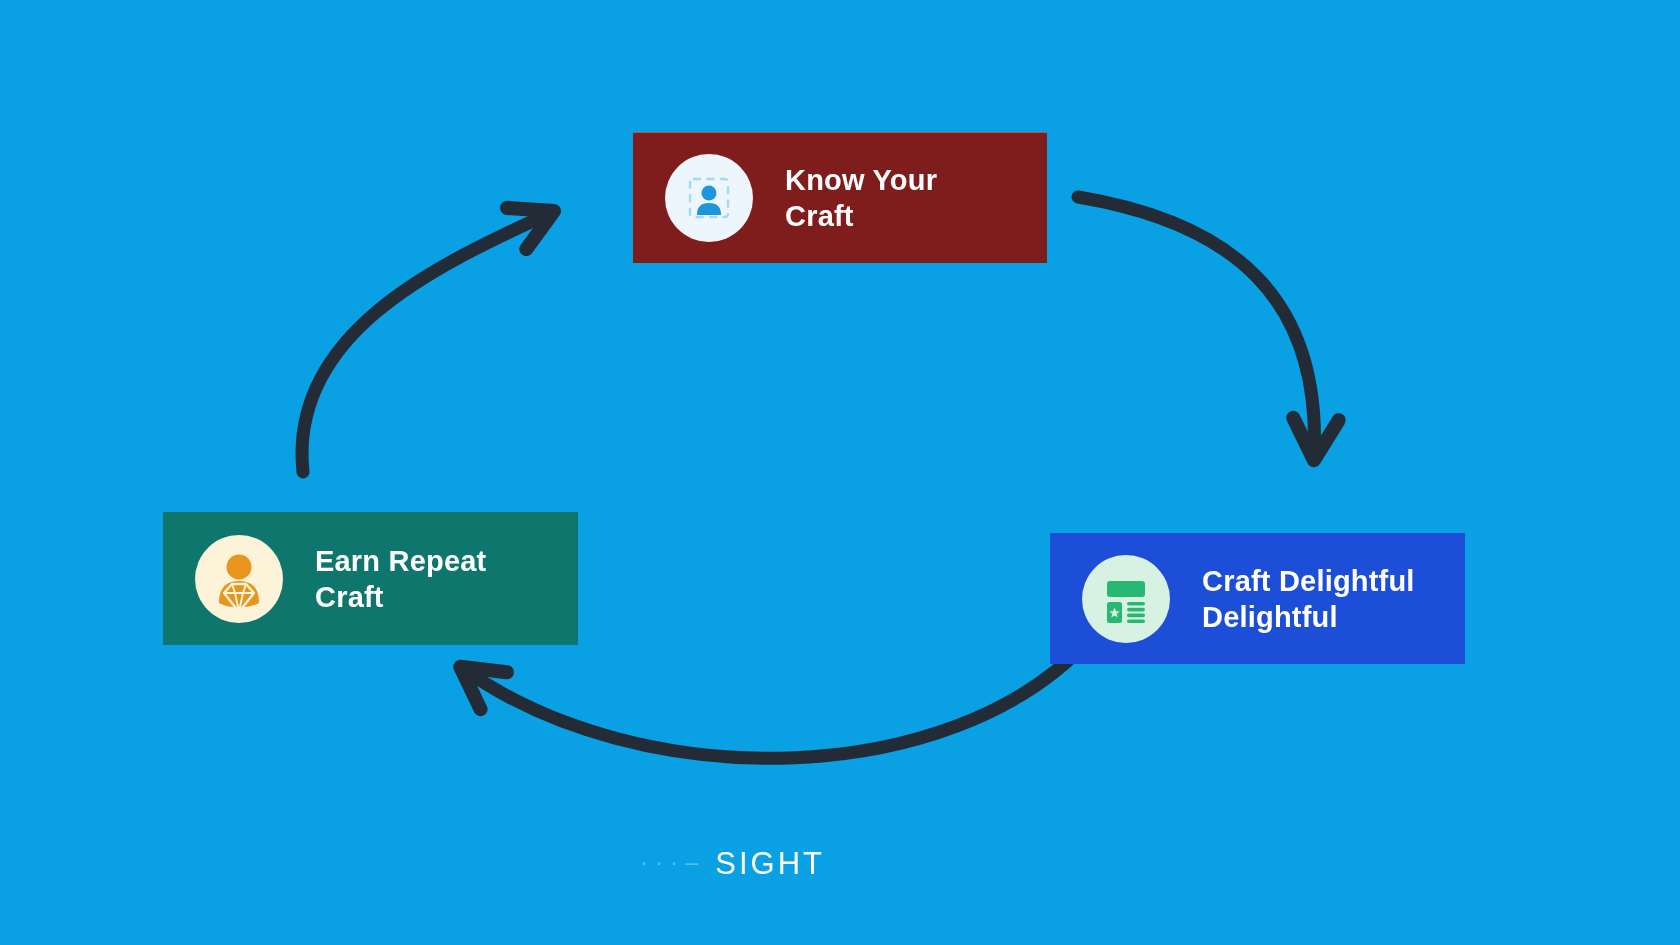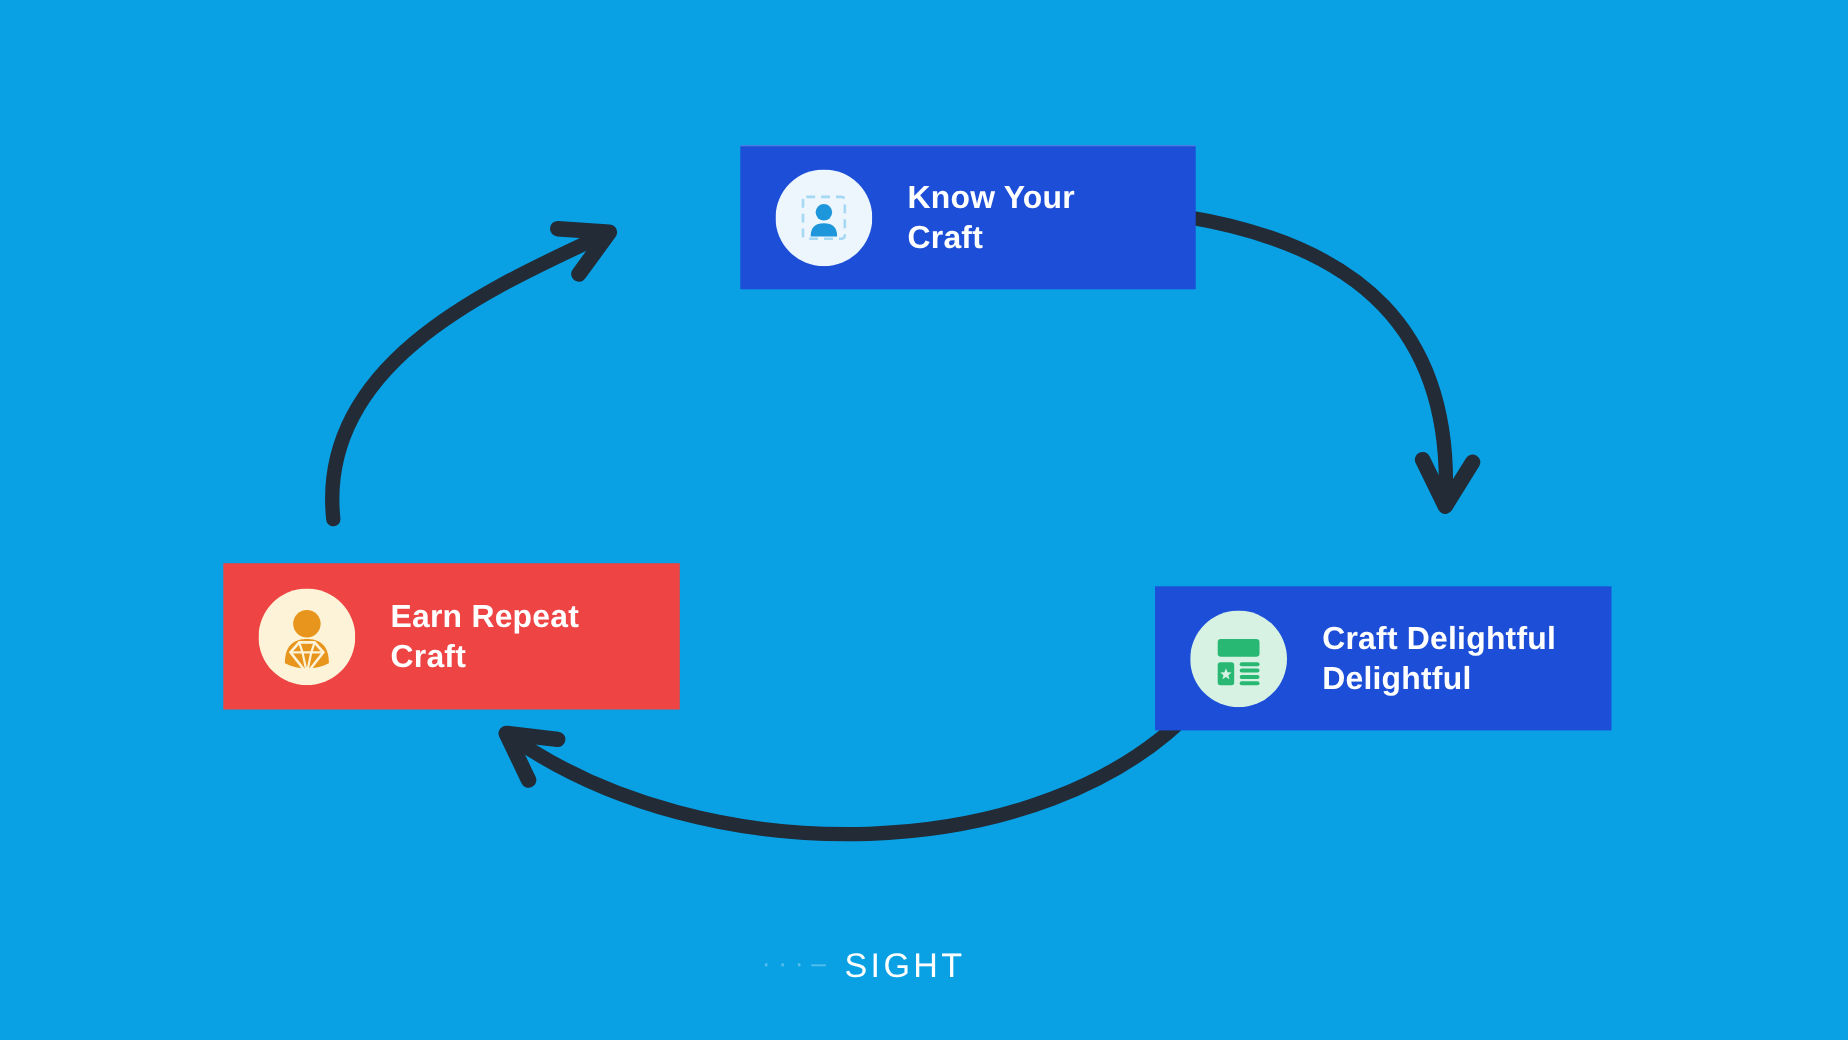--- a/index.html
+++ b/index.html
@@ -20,21 +20,21 @@
   .card .label{
     margin-left:32px;color:#fff;font-weight:700;
     font-size:29px;line-height:36px;letter-spacing:.2px;
   }
   .card .label span{display:block;}
   #card-know{left:633px;top:132px;width:414px;height:131px;border-top:1px solid rgba(255,255,255,.28);}
   #card-craft{left:1050px;top:514px;width:415px;height:131px;}
   #card-earn{left:163px;top:512px;width:415px;height:133px;}
   .brand{
     position:absolute;left:640px;top:846px;width:290px;
-    text-align:center;color:#fff;white-space:nowrap;margin-top:14px;
+    text-align:left;color:#fff;white-space:nowrap;
   }
   .brand .faint{
     opacity:.3;font-size:24px;letter-spacing:7px;margin-right:10px;
     vertical-align:4px;
   }
   .brand .word{
     font-size:31px;font-weight:400;letter-spacing:3px;
   }
 </style>
 </head>
@@ -46,21 +46,21 @@
     <defs>
       <marker id="ah" viewBox="0 0 6 6" refX="4.6" refY="3" markerWidth="5" markerHeight="5" orient="auto">
         <path d="M1,0.9 L4.8,3 L1,5.1" fill="none" stroke="#222B36" stroke-width="1.3" stroke-linecap="round" stroke-linejoin="round"></path>
       </marker>
     </defs>
     <path class="arrow-path" d="M 303 472 C 288 330, 445 262, 552 212" fill="none" stroke="#222B36" stroke-width="13" stroke-linecap="round" marker-end="url(#ah)"></path>
     <path class="arrow-path" d="M 1078 197 C 1235 223, 1322 300, 1314 458" fill="none" stroke="#222B36" stroke-width="13" stroke-linecap="round" marker-end="url(#ah)"></path>
     <path class="arrow-path" d="M 1088 641 C 950 790, 640 795, 462 668" fill="none" stroke="#222B36" stroke-width="13" stroke-linecap="round" marker-end="url(#ah)"></path>
   </svg>
 
-  <div class="card" id="card-know" style="background: #1d4ed8; color: rgb(255, 255, 255); margin-left: 40px;">
+  <div class="card" id="card-know" style="background: #7f1d1d; color: rgb(255, 255, 255);">
     <div class="icon-wrap">
       <svg viewBox="0 0 88 88" width="88" height="88">
         <circle cx="44" cy="44" r="44" fill="#EDF6FC"></circle>
         <rect x="25" y="25" width="38" height="38" rx="3" fill="none" stroke="#A5D8F3" stroke-width="2.4" stroke-dasharray="8 5.5"></rect>
         <circle cx="44" cy="39" r="7.5" fill="#1E96DC"></circle>
         <path d="M32,60.5 Q32,49 44,49 Q56,49 56,60.5 L56,61 L32,61 Z" fill="#1E96DC"></path>
       </svg>
     </div>
     <div class="label">
       <span>Know Your</span>
@@ -80,21 +80,21 @@
         <rect x="45" y="58.6" width="18" height="3.6" rx="1.8" fill="#28B873"></rect>
         <rect x="45" y="64.4" width="18" height="3.6" rx="1.8" fill="#28B873"></rect>
       </svg>
     </div>
     <div class="label">
       <span>Craft Delightful</span>
       <span>Delightful</span>
     </div>
   </div>
 
-  <div class="card" id="card-earn" style="background: #ef4444; color: rgb(255, 255, 255); margin-left: 40px;">
+  <div class="card" id="card-earn" style="background: #0f766e; color: rgb(255, 255, 255);">
     <div class="icon-wrap">
       <svg viewBox="0 0 88 88" width="88" height="88">
         <circle cx="44" cy="44" r="44" fill="#FCF3D8"></circle>
         <circle cx="44" cy="32" r="12.5" fill="#E8951D"></circle>
         <path d="M24,68 C24,50 34,46 44,46 C54,46 64,50 64,68 C57,71.5 51,72.5 44,72.5 C37,72.5 31,71.5 24,68 Z" fill="#E8951D"></path>
         <path d="M29,58 L37,49 L51,49 L59,58 L44,77 Z" fill="#E8951D" stroke="#FCF3D8" stroke-width="2.4" stroke-linejoin="round"></path>
         <path d="M29,58 L59,58 M37,49 L40,58 L44,77 M51,49 L48,58 L44,77" fill="none" stroke="#FCF3D8" stroke-width="2" stroke-linejoin="round" stroke-linecap="round"></path>
       </svg>
     </div>
     <div class="label">

